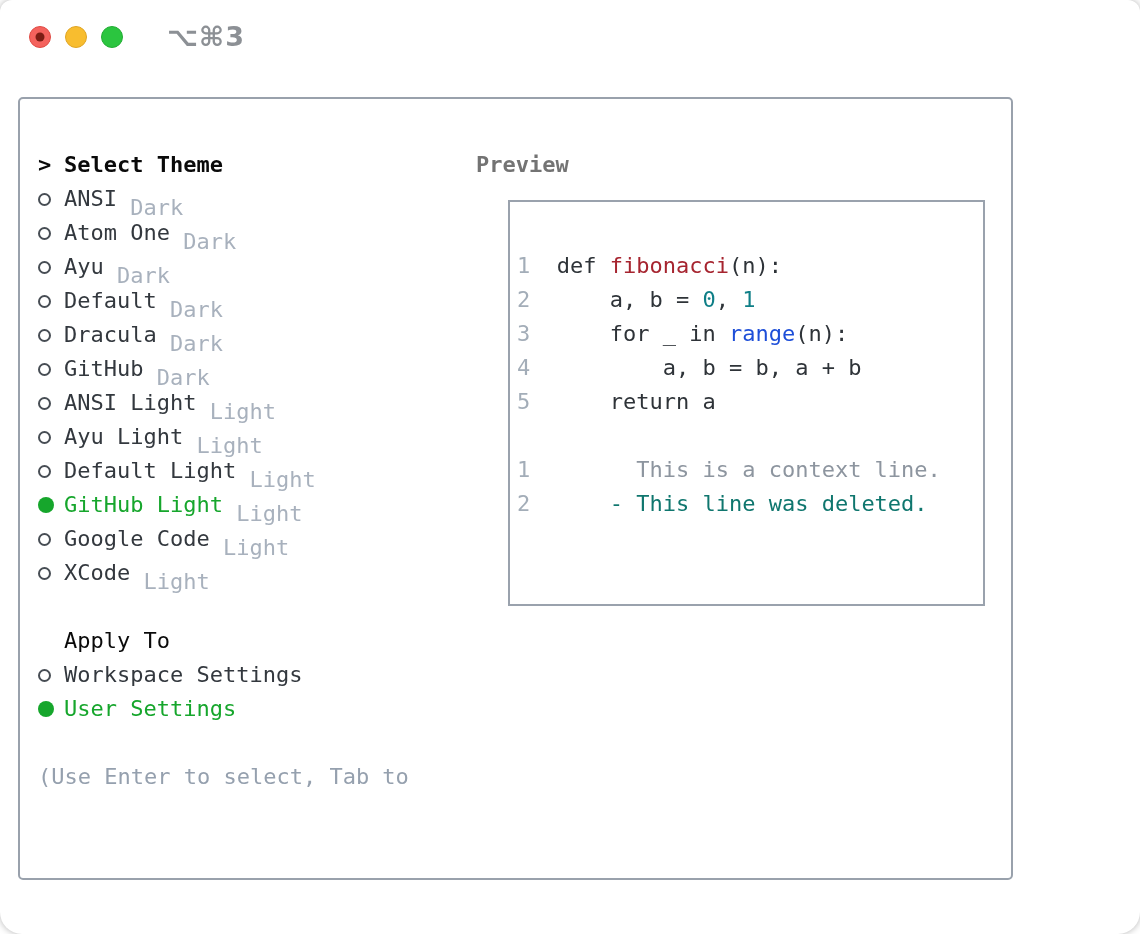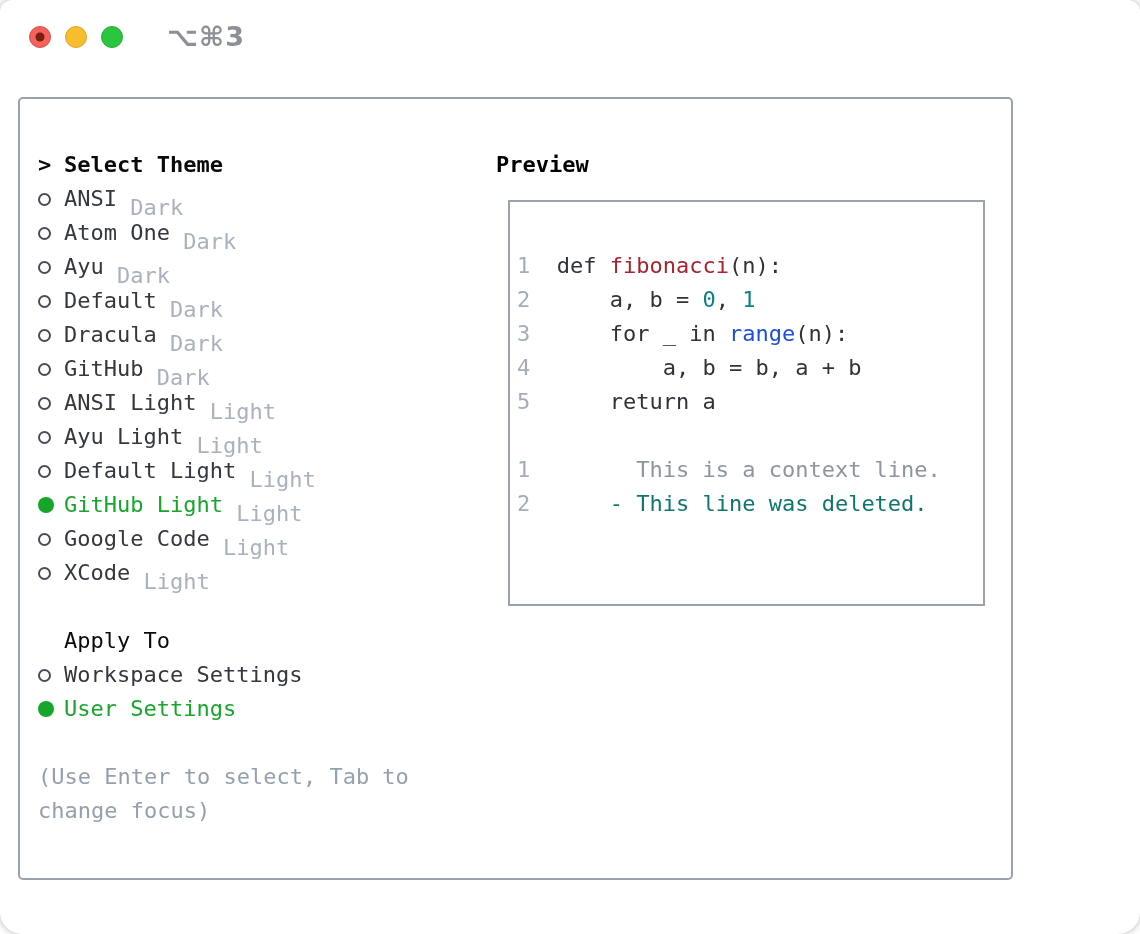--- a/index.html
+++ b/index.html
@@ -37,22 +37,22 @@
   .circle{width:13px;height:13px;border:2px solid #474d54;border-radius:50%;box-sizing:border-box;}
   .circle.sel{width:16px;height:16px;border:none;background:#16a62c;}
   .cursor{font-weight:700;color:#0a0a0a;}
   .header-text{font-weight:700;color:#0a0a0a;}
   .apply-header{color:#0a0a0a;}
   .tname{color:#33383e;}
   .tname.sel{color:#16a62c;}
   .ttag{color:#a8b1bd;margin-top:17px;}
   .footer-line{height:34px;line-height:34px;color:#95a0ae;white-space:pre;}
   
-  .preview-label{position:absolute;left:496px;top:148px;height:34px;line-height:34px;
-    font-size:22px;font-weight:700;color:#000000;}
+  .preview-label{position:absolute;left:476px;top:148px;height:34px;line-height:34px;
+    font-size:22px;font-weight:700;color:#737373;}
   .preview-box{position:absolute;left:508px;top:200px;width:477px;height:406px;
     border:2px solid #9aa2ad;box-sizing:border-box;background:#fff;
     padding:47px 0 0 7px;overflow:hidden;font-size:22px;}
   .cl{height:34px;line-height:34px;white-space:pre;}
   .seg-lineno{color:#a3adb8;}
   .seg-pl{color:#2e3338;margin-top:15px;}
   .seg-fn{color:#a6242f;}
   .seg-num{color:#0f7f87;}
   .seg-bi{color:#1d4ed8;text-align:right;}
   .seg-ctx{color:#8d959f;}
@@ -100,21 +100,20 @@
     <div class="row">
       <span class="marker"></span>
       <span class="apply-header">Apply To</span>
     </div>
     <div id="apply-list">
         <div class="row"><span class="marker"><span class="circle"></span></span><span class="tname">Workspace Settings</span></div>
         <div class="row"><span class="marker"><span class="circle sel"></span></span><span class="tname sel">User Settings</span></div>
       </div>
     <div class="row"></div>
     <div class="footer-line">(Use Enter to select, Tab to</div>
-    <div class="footer-line">change focus)</div>
   </div>
 
   <div class="preview-label">Preview</div>
   <div class="preview-box" id="preview-box">
       <div class="cl"><span class="seg-lineno">1</span><span class="seg-pl">  def </span><span class="seg-fn">fibonacci</span><span class="seg-pl">(n):</span></div>
       <div class="cl"><span class="seg-lineno">2</span><span class="seg-pl">      a, b = </span><span class="seg-num">0</span><span class="seg-pl">, </span><span class="seg-num">1</span></div>
       <div class="cl"><span class="seg-lineno">3</span><span class="seg-pl">      for _ in </span><span class="seg-bi">range</span><span class="seg-pl">(n):</span></div>
       <div class="cl"><span class="seg-lineno">4</span><span class="seg-pl">          a, b = b, a + b</span></div>
       <div class="cl"><span class="seg-lineno">5</span><span class="seg-pl">      return a</span></div>
       <div class="cl"></div>

